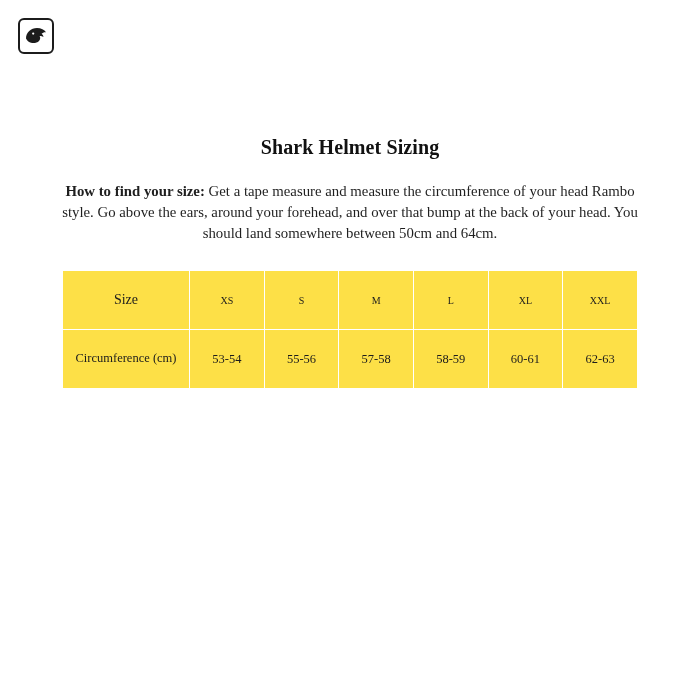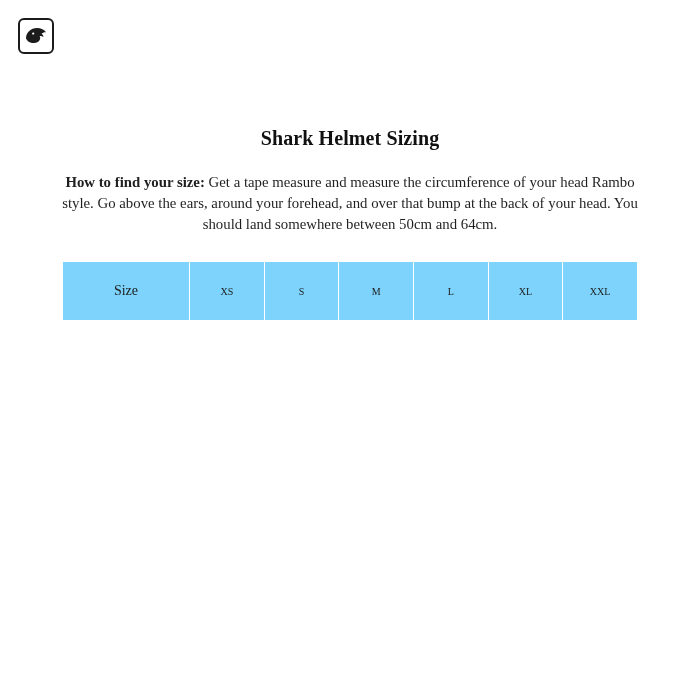--- a/index.html
+++ b/index.html
@@ -34,21 +34,21 @@
     display: flex;
     align-items: center;
     justify-content: center;
     background: #ffffff;
   }
   .logo svg { display: block; }
 
   
   .content {
     position: absolute;
-    top: 127px;
+    top: 136px;
     left: 62px;
     width: 576px;
   }
   .doc-title {
     text-align: center;
     font-family: "Liberation Serif", serif;
     font-weight: bold;
     font-size: 20px;
     letter-spacing: 0.1px;
     color: #111111;
@@ -72,21 +72,21 @@
   .table-wrap {
     margin-top: 26px;
   }
   table.size-table {
     border-collapse: collapse;
     width: 100%;
     table-layout: fixed;
   }
   table.size-table td {
     border: 1px solid #ffffff;
-    background: #7dd3fc;
+    background: #fde047;
     text-align: center;
     vertical-align: middle;
     font-family: "Liberation Serif", serif;
     color: #1c1c1c;
   }
   table.size-table tr.head-row td {
     height: 56px;
     font-size: 10px;
   }
   table.size-table tr.data-row td {
@@ -128,18 +128,27 @@
         <tbody>
           <tr class="head-row">
             <td class="label-cell col-label">Size</td>
             <td>XS</td>
             <td>S</td>
             <td>M</td>
             <td>L</td>
             <td>XL</td>
             <td>XXL</td>
           </tr>
+          <tr class="data-row">
+            <td class="label-cell col-label">Circumference (cm)</td>
+            <td>53-54</td>
+            <td>55-56</td>
+            <td>57-58</td>
+            <td>58-59</td>
+            <td>60-61</td>
+            <td>62-63</td>
+          </tr>
         </tbody>
       </table>
     </div>
 
   </div>
 </div>
 
 </body></html>

